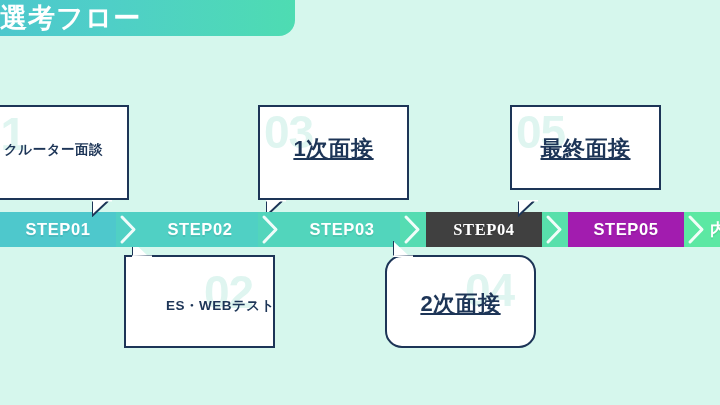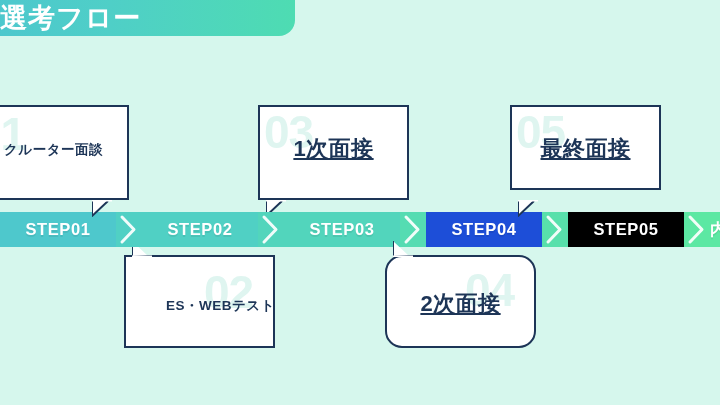--- a/index.html
+++ b/index.html
@@ -134,29 +134,29 @@
       </svg>
     </div>
     <div class="step-seg" style="background: rgb(82, 213, 188); width: 116px;">
       <span class="seg-label">STEP03</span>
     </div>
     <div class="chev" style="background: rgb(85, 220, 178);">
       <svg width="20" height="35" viewBox="0 0 20 35">
         <path d="M3 5 L15 17.5 L3 30" fill="none" stroke="#ffffff" stroke-width="3" stroke-linecap="round" stroke-linejoin="round" opacity="0.92"></path>
       </svg>
     </div>
-    <div class="step-seg" style="background: #1d4ed8; width: 116px;">
+    <div class="step-seg" style="background: #404040; width: 116px; font-family: Liberation Serif, serif;">
       <span class="seg-label">STEP04</span>
     </div>
     <div class="chev" style="background: rgb(88, 224, 171);">
       <svg width="20" height="35" viewBox="0 0 20 35">
         <path d="M3 5 L15 17.5 L3 30" fill="none" stroke="#ffffff" stroke-width="3" stroke-linecap="round" stroke-linejoin="round" opacity="0.92"></path>
       </svg>
     </div>
-    <div class="step-seg" style="background: #000000; width: 116px;">
+    <div class="step-seg" style="background: #a21caf; width: 116px;">
       <span class="seg-label">STEP05</span>
     </div>
     <div class="chev" style="background: rgb(92, 232, 163);">
       <svg width="20" height="35" viewBox="0 0 20 35">
         <path d="M3 5 L15 17.5 L3 30" fill="none" stroke="#ffffff" stroke-width="3" stroke-linecap="round" stroke-linejoin="round" opacity="0.92"></path>
       </svg>
     </div>
     <div class="step-seg" style="background: rgb(92, 232, 163); width: 114px; flex: 1 1 auto;">
       <span class="seg-label" style="letter-spacing: 8px;">内 定</span>
     </div>

